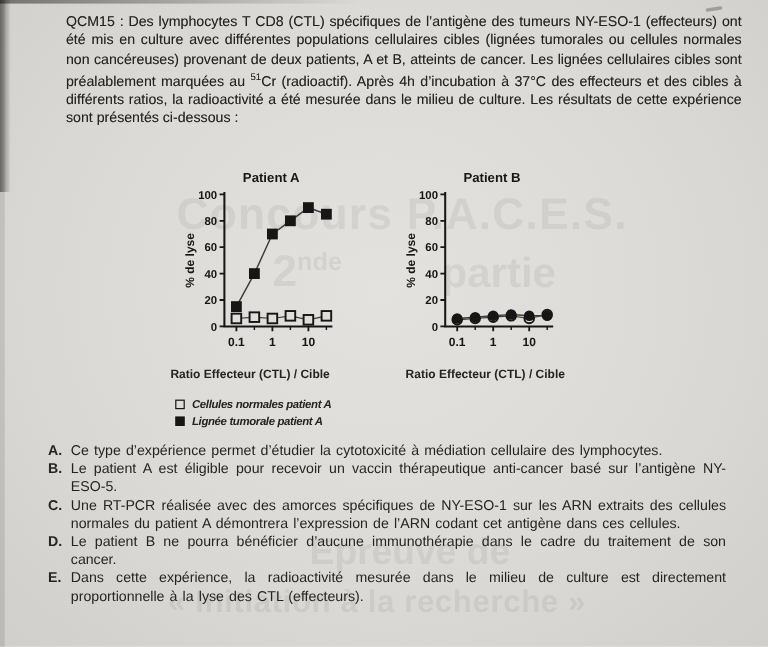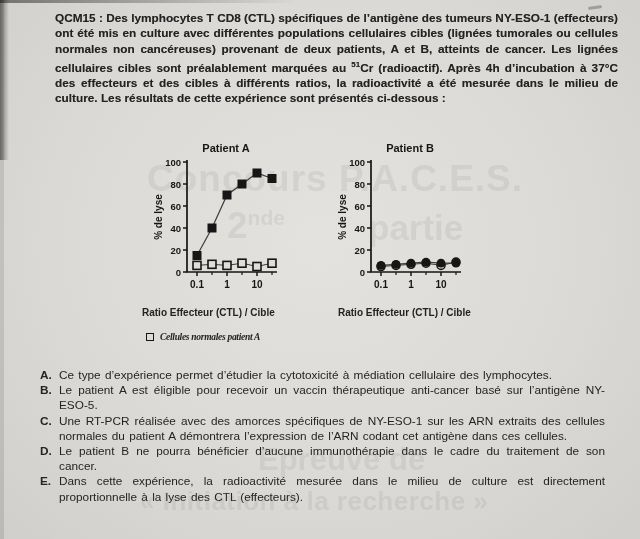--- a/index.html
+++ b/index.html
@@ -19,39 +19,39 @@
   
   .wm{position:absolute;color:rgba(70,70,68,.085);font-weight:bold;white-space:nowrap;z-index:0;}
   .wm-1{left:147px;top:158px;font-size:37px;letter-spacing:1px;}
   .wm-2{left:227px;top:205px;font-size:37px;}
   .wm-2 sup{font-size:21px;}
   .wm-2w{left:368px;top:208px;font-size:35px;}
   .wm-3{left:258px;top:442px;font-size:31px;}
   .wm-4{left:140px;top:486px;font-size:26px;letter-spacing:.5px;}
   
   .intro{position:absolute;left:55px;top:11px;width:563px;margin:0;z-index:1;
-    font-size:11.8px;line-height:15.3px;font-weight:bold;color:#232323;
+    font-size:11.8px;line-height:15.3px;font-weight:normal;color:#232323;
     text-align:justify;text-shadow:0 0 .5px rgba(0,0,0,.35);}
   .intro sup{font-size:8px;}
   
   .chart{position:absolute;width:172px;z-index:1;}
   .chart-a{left:150px;top:139px;}
   .chart-b{left:334px;top:139px;}
   .chart svg{display:block;}
   .chart-caption{width:172px;margin-top:13px;text-align:left;
     font-size:10px;font-weight:bold;color:#232323;white-space:nowrap;}
   .chart-a .chart-caption{transform:translateX(-8px);}
   .chart-b .chart-caption{transform:translateX(4px);}
   
   .legend{position:absolute;top:330px;z-index:1;}
   .legend-a{left:146px;}
   .legend-b{left:344px;}
   .legend-row{display:flex;align-items:center;height:14px;}
   .legend-label{font-size:9.5px;font-weight:bold;font-style:italic;color:#232323;
-    letter-spacing:-.3px;white-space:nowrap;font-family:Liberation Serif, serif;}
+    letter-spacing:-.3px;white-space:nowrap;}
   .mk{display:inline-block;width:8px;height:8px;margin-right:6px;flex:0 0 auto;box-sizing:border-box;}
   .mk-open-square{border:1.6px solid #161616;background:transparent;}
   .mk-filled-square{background:#161616;}
   .mk-open-circle{border:1.6px solid #161616;border-radius:50%;background:transparent;}
   .mk-filled-circle{background:#161616;border-radius:50%;}
   
   .options{position:absolute;left:40px;top:368px;width:565px;z-index:1;}
   .option{display:flex;font-size:11.8px;line-height:15.2px;color:#242424;}
   .option-letter{width:19px;flex:0 0 auto;font-weight:bold;}
   .option-text{flex:1;text-align:justify;word-spacing:1px;}
@@ -157,20 +157,24 @@
       <circle cx="121.99061247855212" cy="124.2" r="4.4" fill="#161616"></circle>
     </svg>
   <div class="chart-caption">Ratio Effecteur (CTL) / Cible</div>
 </div>
 
 <div class="legend legend-a">
   <div class="legend-row">
     <span class="mk mk-open-square"></span>
     <span class="legend-label">Cellules normales patient A</span>
   </div>
+  <div class="legend-row">
+    <span class="mk mk-filled-square"></span>
+    <span class="legend-label">Lignée tumorale patient A</span>
+  </div>
 </div>
 <div class="legend legend-b">
 </div>
 
 <div class="options">
   <div class="option">
     <div class="option-letter">A.</div>
     <div class="option-text">Ce type d’expérience permet d’étudier la cytotoxicité à médiation cellulaire des lymphocytes.</div>
   </div>
   <div class="option">

